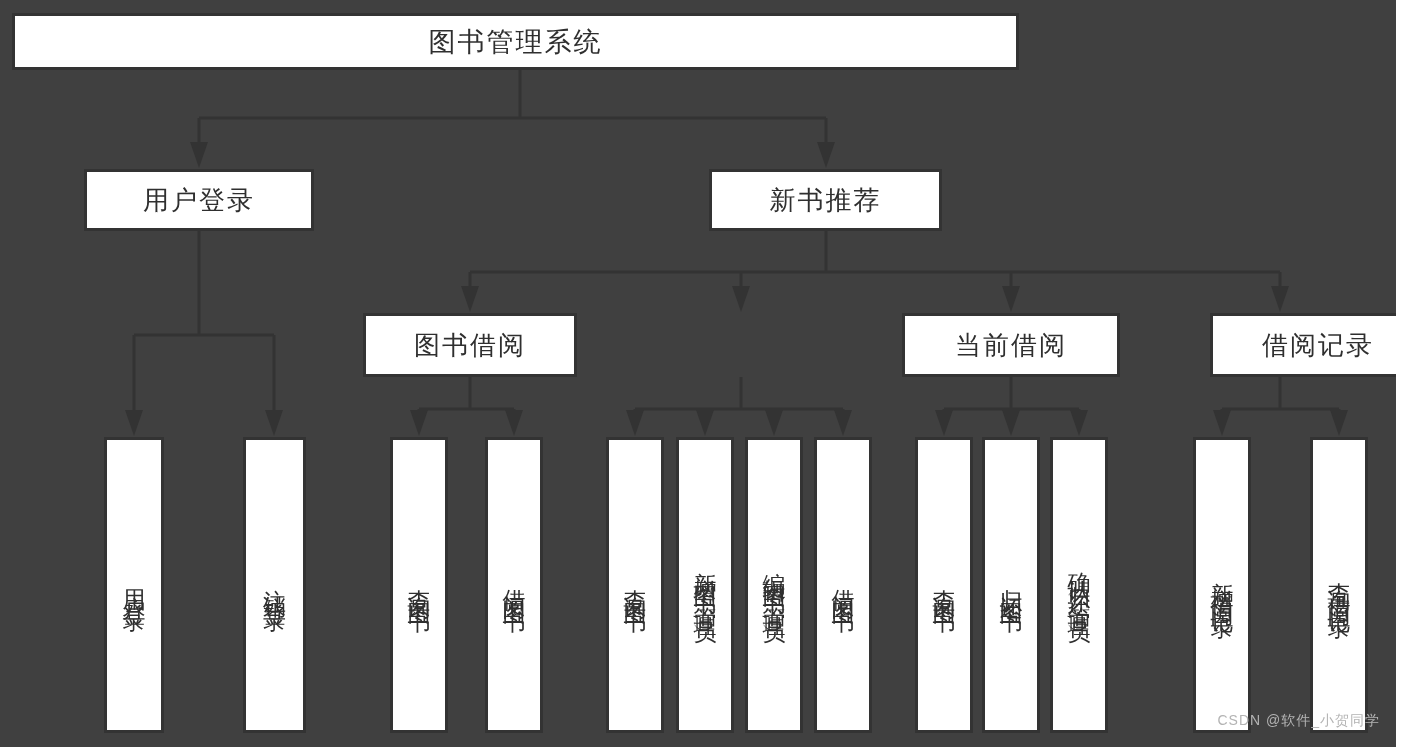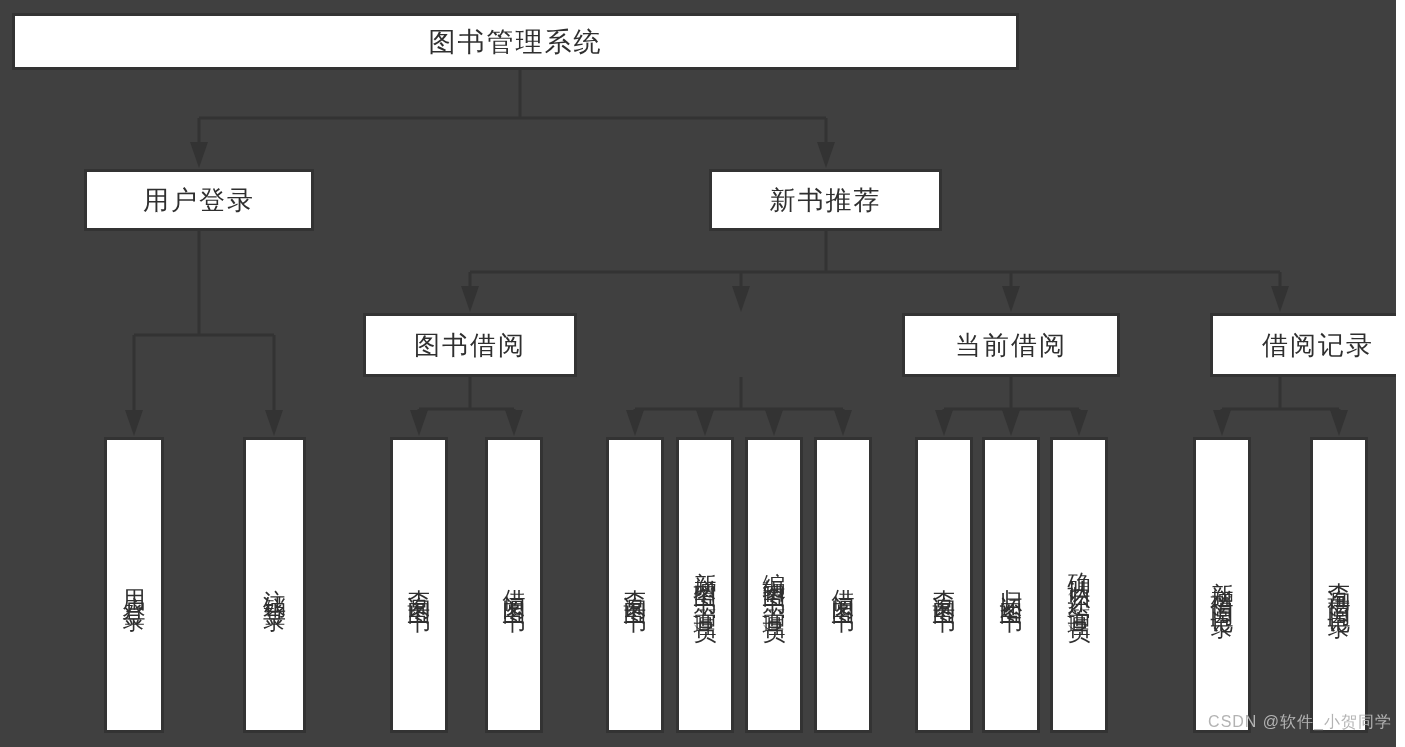--- a/index.html
+++ b/index.html
@@ -43,22 +43,22 @@
   .vbox {
     writing-mode: vertical-rl;
     text-orientation: mixed;
     font-size: 23px;
     letter-spacing: 7px;
     line-height: 1;
   }
   .watermark {
     position: absolute;
     top: 712px;
-    right: 4px;
-    font-size: 16px;
+    right: 16px;
+    font-size: 14px;
     color: #b3b3b3;
     letter-spacing: 1px;
     z-index: 2;
     white-space: nowrap;
   }
 </style>
 </head>
 <body>
 
 <div class="canvas">

